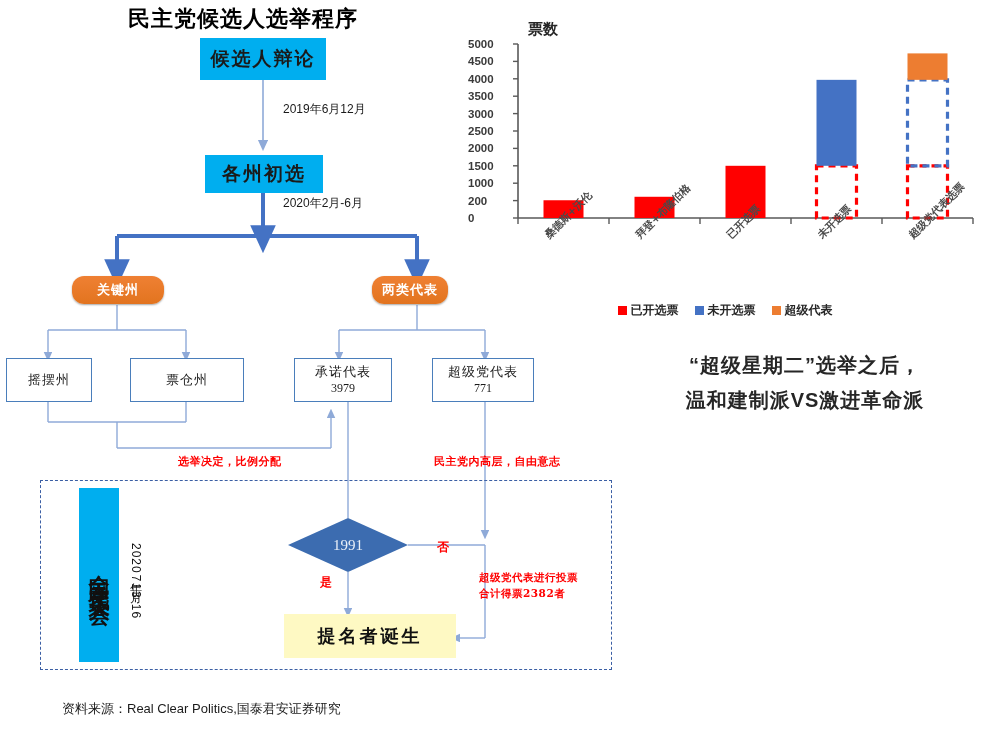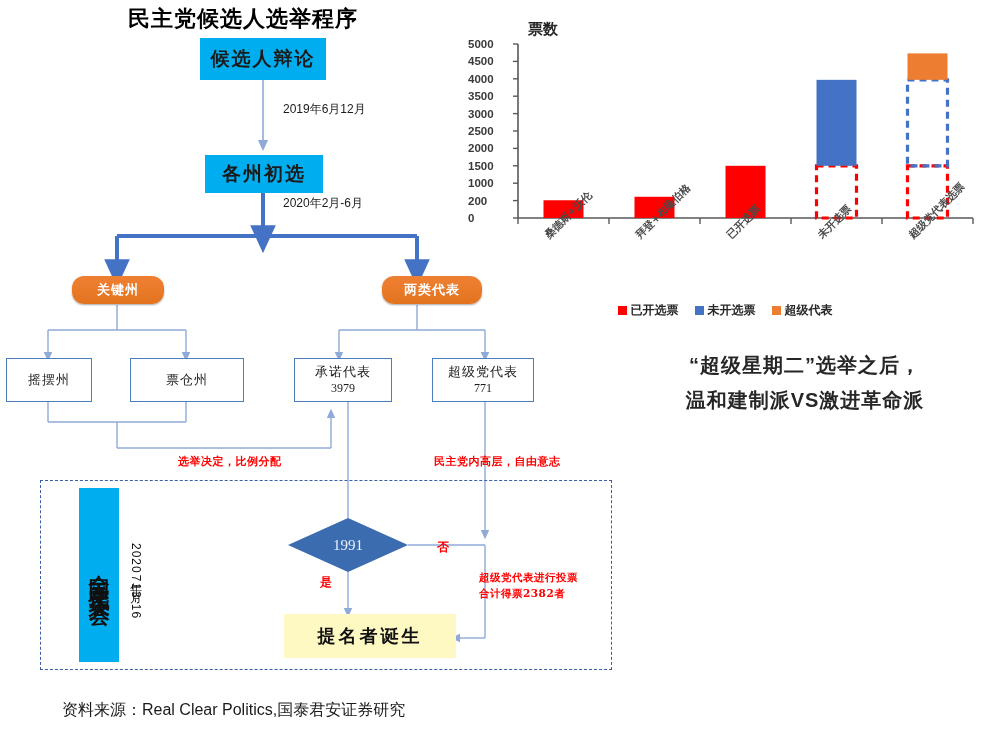--- a/index.html
+++ b/index.html
@@ -84,21 +84,21 @@
     position:absolute;inset:0;display:flex;align-items:center;justify-content:center;
     color:#eaf0f8;font-size:15px;font-family:"Liberation Serif",serif;
   }
   .box-red{
     position:absolute;background:#fef9c3;color:#111;
     display:flex;align-items:center;justify-content:center;
     font-size:18px;font-weight:bold;letter-spacing:3px;
     font-family:"DejaVu Serif","Liberation Serif",serif;
   }
   .source{
-    position:absolute;left:62px;top:700px;font-size:16px;color:#1a1a1a;
+    position:absolute;left:62px;top:700px;font-size:13px;color:#1a1a1a;
     font-family:"Liberation Sans",sans-serif;white-space:nowrap;
   }
 
   
   #chart{position:absolute;left:460px;top:0;width:530px;height:350px;}
   #chart .ylabel-title{
     position:absolute;left:68px;top:20px;font-size:15px;font-weight:bold;color:#262626;
   }
   #chart .ytick{
     position:absolute;right:0;width:40px;text-align:left;
@@ -180,21 +180,21 @@
   <div class="box-cyan" style="left:200px;top:38px;width:126px;height:42px;">候选人辩论</div>
 
   <div class="date-lbl" style="left:283px;top:101px;">2019年6月12月</div>
 
   <div class="box-cyan" style="left:205px;top:155px;width:118px;height:38px;">各州初选</div>
 
   <div class="date-lbl" style="left:283px;top:195px;">2020年2月-6月</div>
 
   <div class="pill-orange" style="left:72px;top:276px;width:92px;height:28px;">关键州</div>
 
-  <div class="pill-orange" style="left:372px;top:276px;width:100px;height:28px;margin-left:10px;">两类代表</div>
+  <div class="pill-orange" style="left:372px;top:276px;width:76px;height:28px;">两类代表</div>
 
   <div class="box-outline" style="left:130px;top:358px;width:112px;height:42px;">
     <div>票仓州</div>
   </div>
 
   <div class="box-outline" style="left:6px;top:358px;width:84px;height:42px;">
     <div>摇摆州</div>
   </div>
 
   <div class="box-outline" style="left:294px;top:358px;width:96px;height:42px;">

